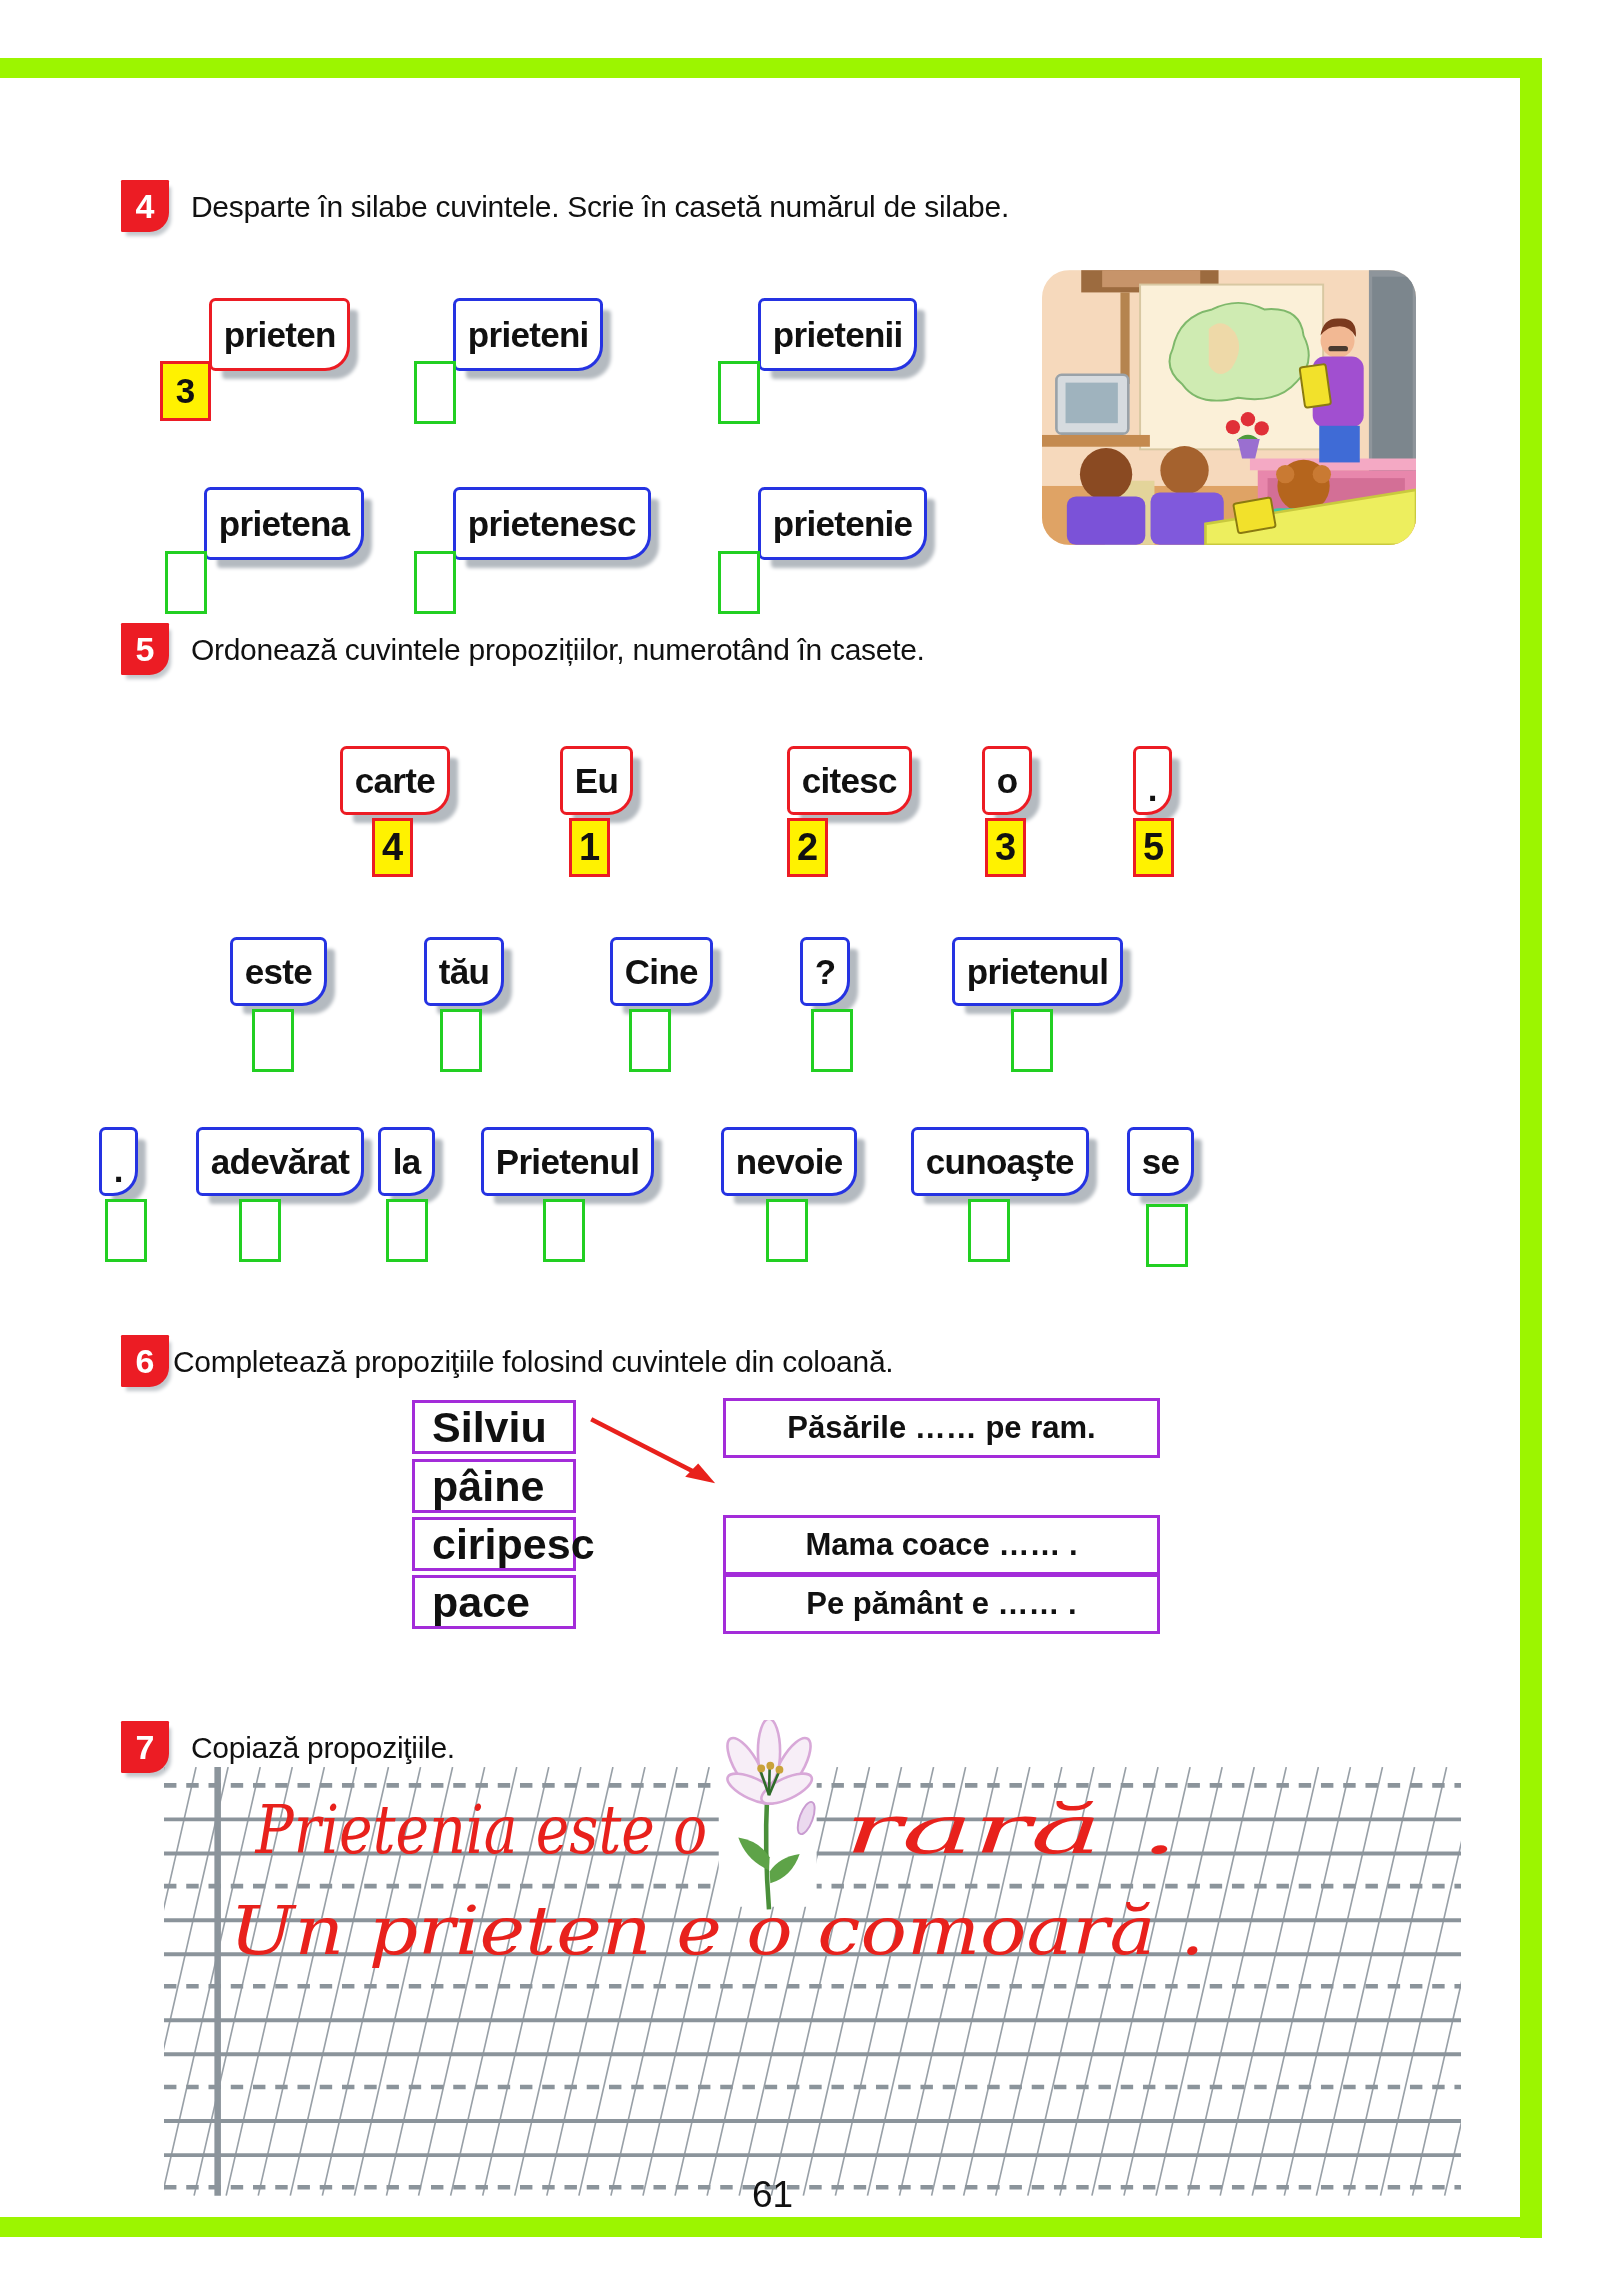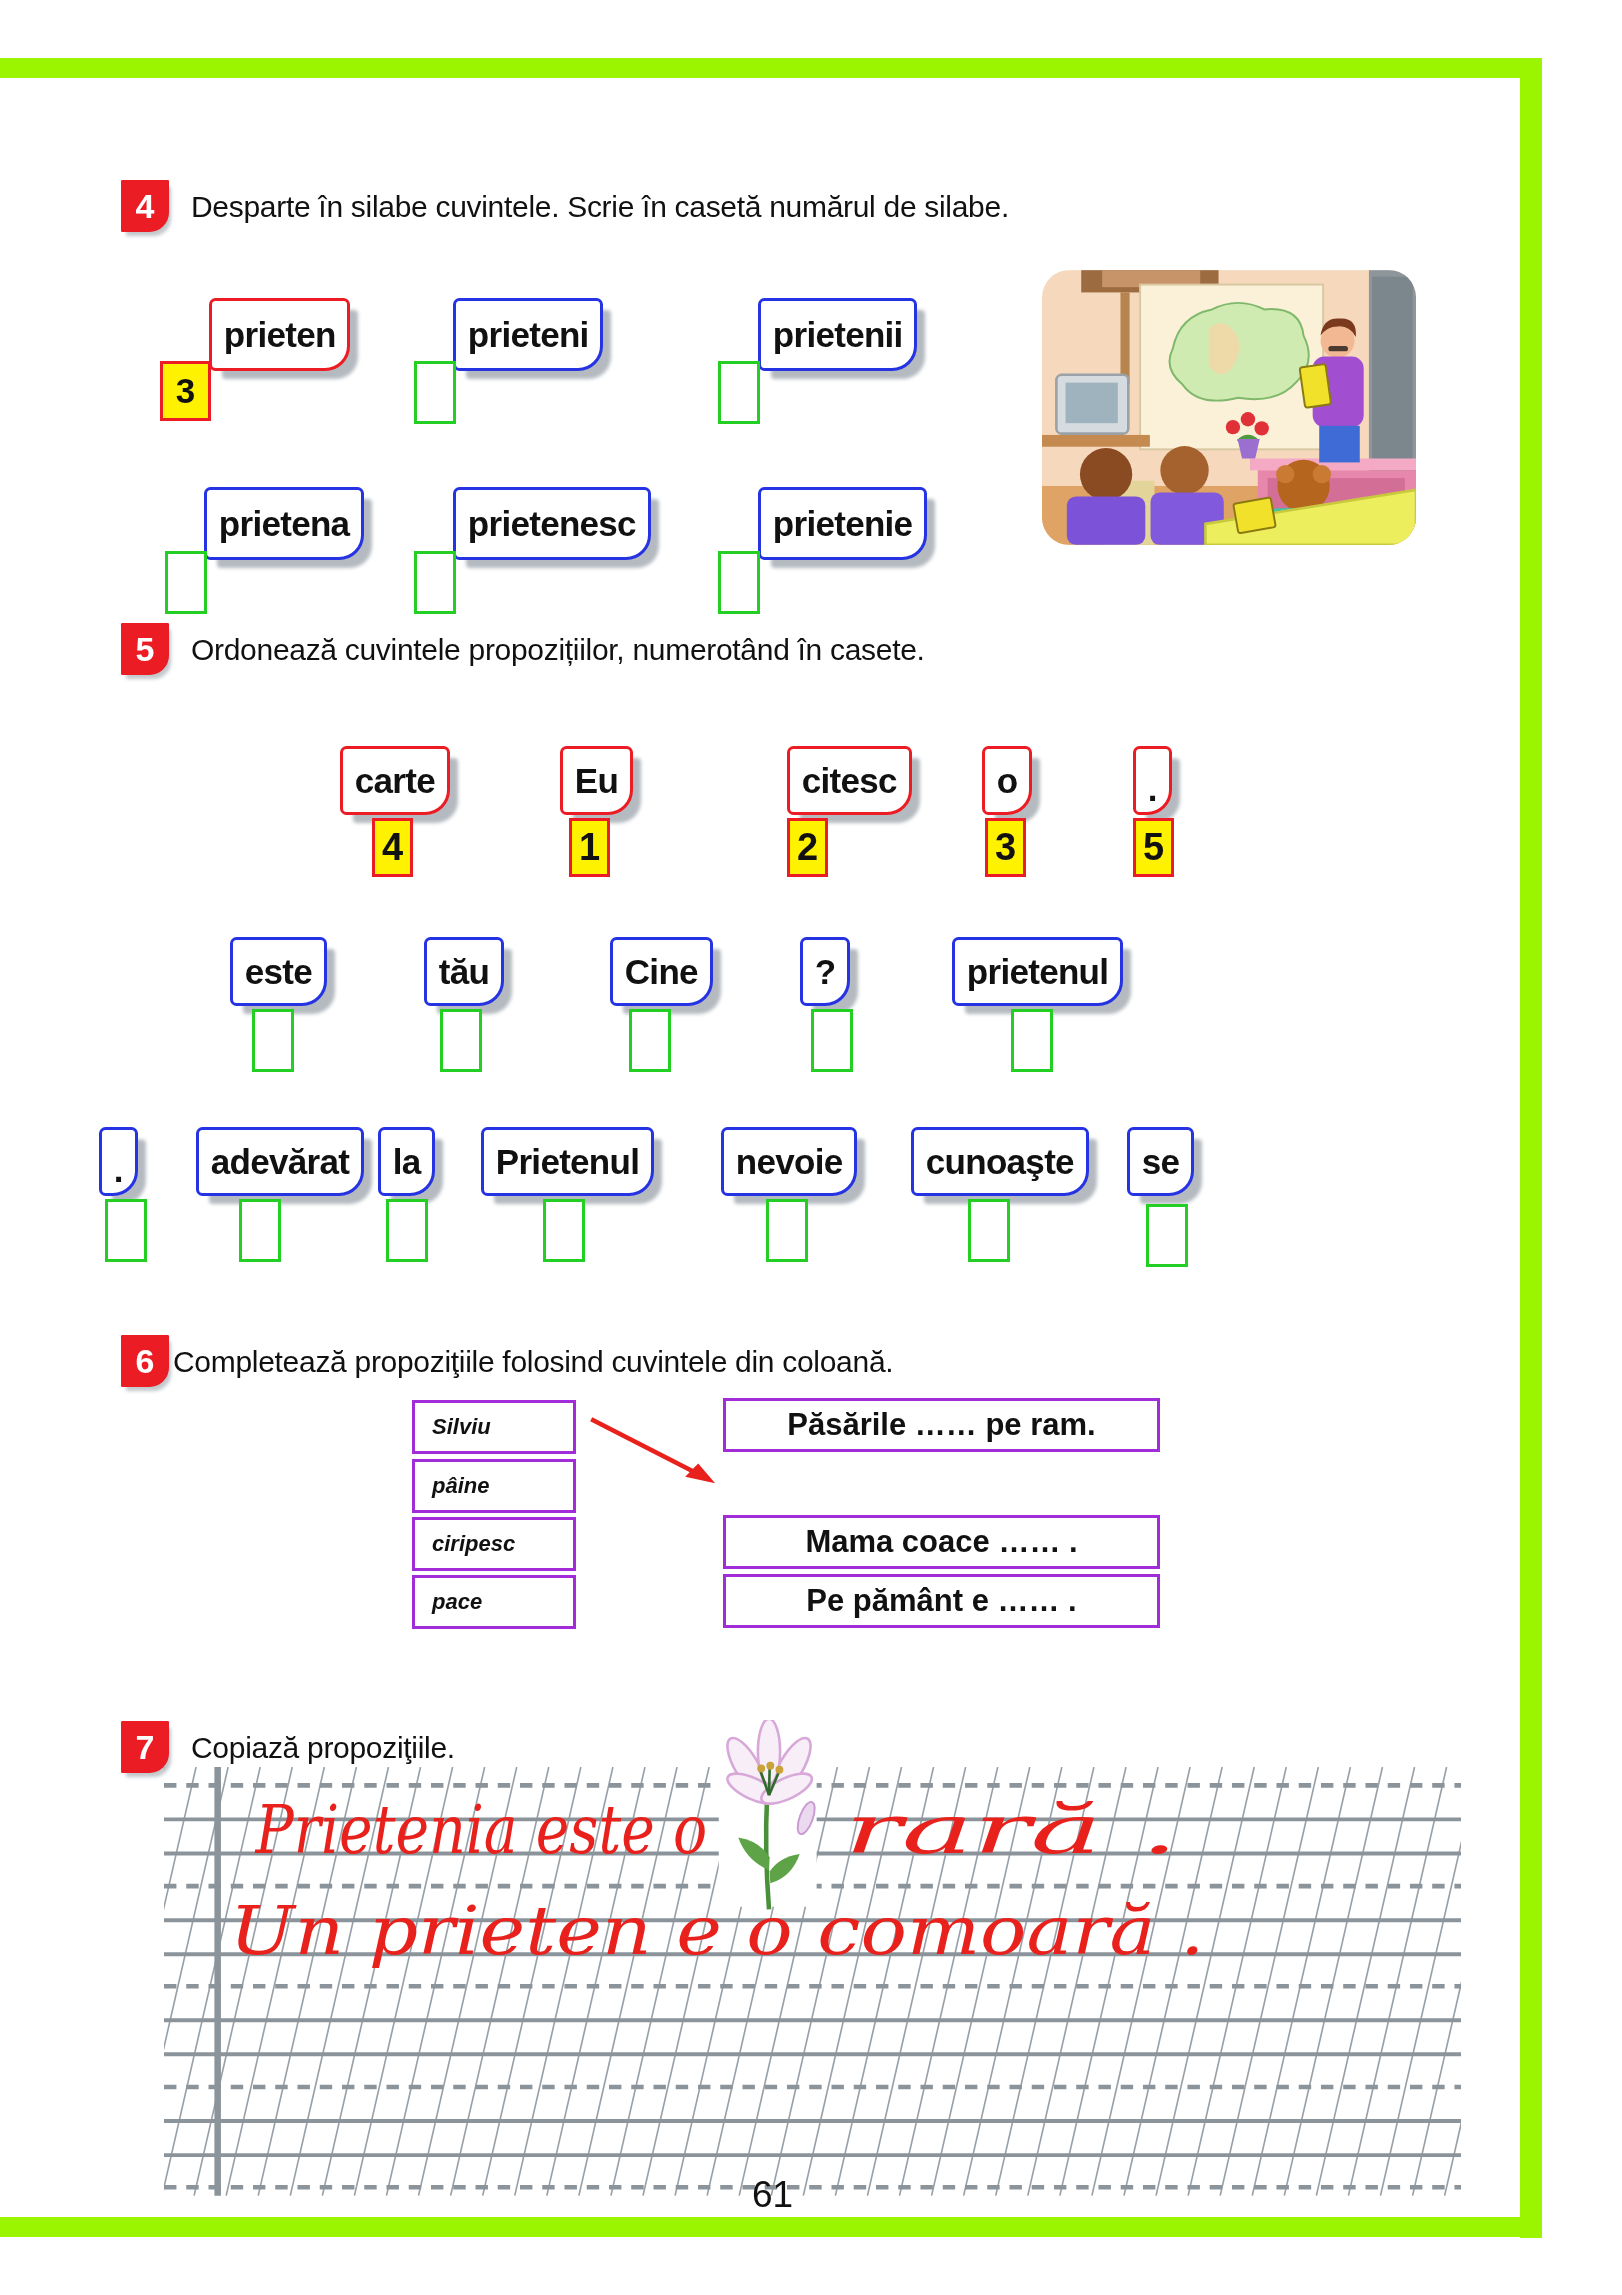--- a/index.html
+++ b/index.html
@@ -22,22 +22,22 @@
   .card.punct{align-items:flex-end;padding-bottom:2.6px;}
   
   .gbox{position:absolute;box-sizing:border-box;width:42px;height:63px;background:#fff;
         border:3.3px solid #22CF22;}
   .ybox{position:absolute;box-sizing:border-box;background:#FFF200;border:3.3px solid #EC1C24;
         display:flex;align-items:center;justify-content:center;font-weight:bold;color:#111;}
   .numbox{width:41px;height:59px;font-size:38px;}
   
   .wordbox{position:absolute;box-sizing:border-box;width:164px;height:54px;background:#fff;
            border:3.3px solid #A32CD9;display:flex;align-items:center;padding-left:17px;
-           font-weight:bold;font-size:22px;color:#111;font-style:italic;}
-  .sentbox{position:absolute;box-sizing:border-box;width:437px;height:54px;background:#fff;
+           font-weight:bold;font-size:43px;color:#111;}
+  .sentbox{position:absolute;box-sizing:border-box;width:437px;height:60px;background:#fff;
            border:3.3px solid #A32CD9;display:flex;align-items:center;justify-content:center;
            font-weight:bold;font-size:31px;color:#111;white-space:nowrap;}
   .pic{position:absolute;left:1042px;top:270px;width:374px;height:275px;border-radius:27.5px;
        overflow:hidden;}
   #pagenum{position:absolute;left:720px;top:2174px;width:105px;text-align:center;
            font-size:37px;color:#111;}
 </style>
 </head>
 <body>
 

